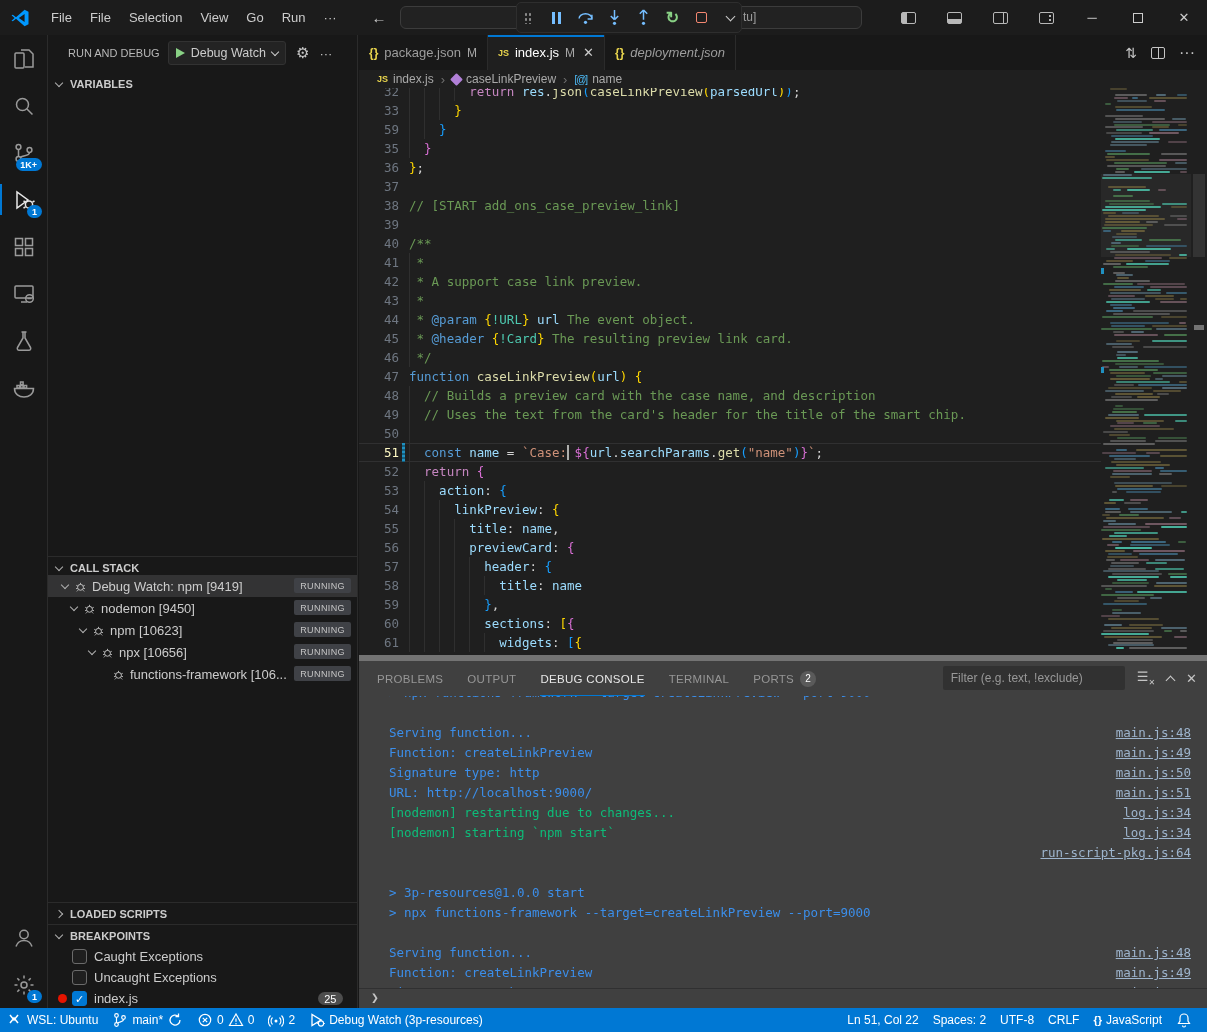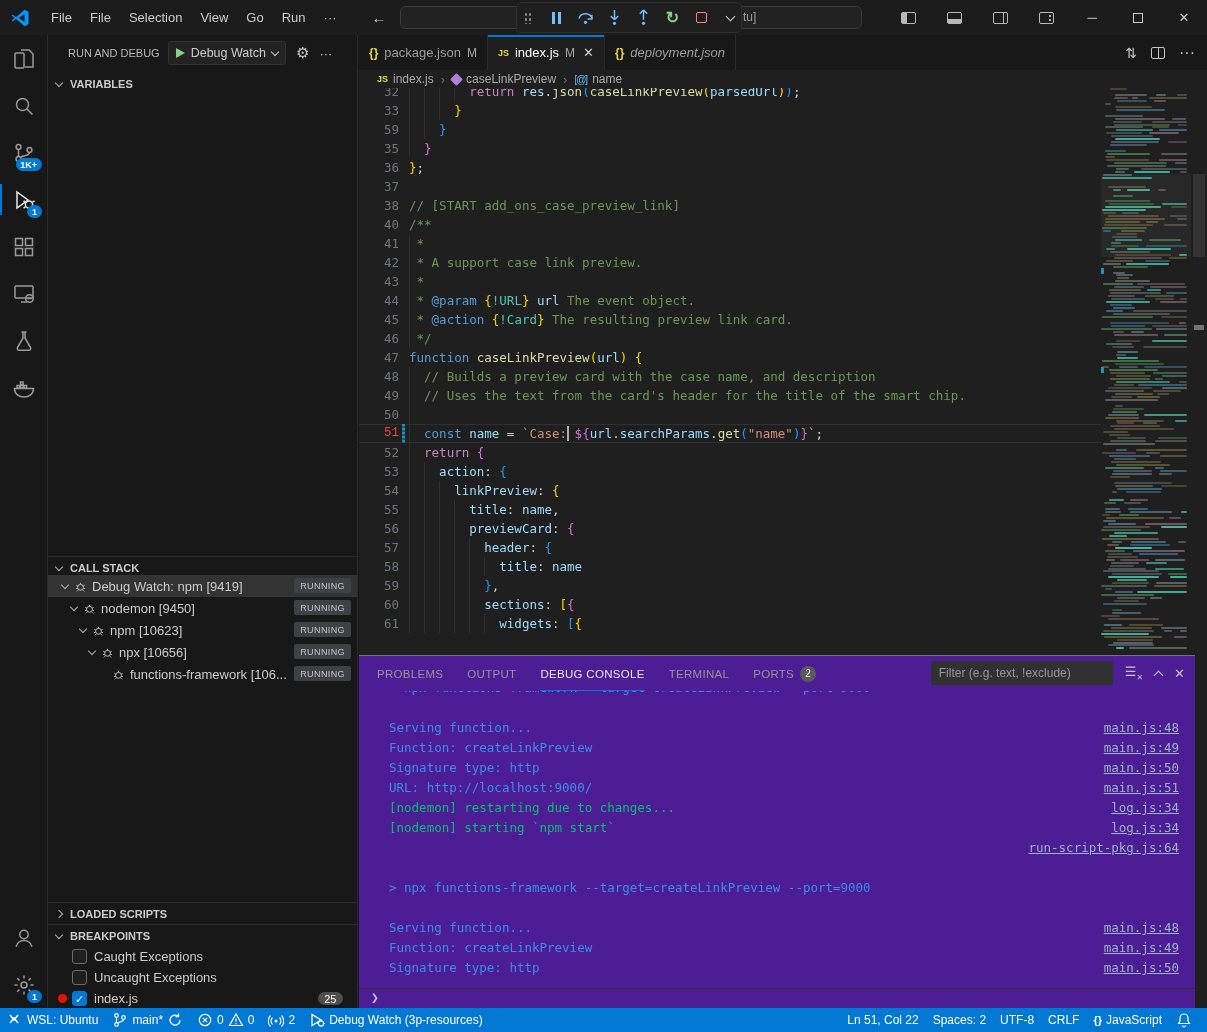--- a/index.html
+++ b/index.html
@@ -100,43 +100,43 @@
     display:flex; align-items:center; padding-left:18px; font-size:12px; color:#a9a9a9; gap:5px; }
   .bc-sep { color:#6e6e6e; font-size:13px; margin:0 2px; }
   .sym-method { width:9px; height:9px; background:#b180d7; transform:rotate(45deg); border-radius:1px; }
   .sym-var { color:#4fc1ff; font-size:10px; letter-spacing:-1px; }
 
   #editor { position:absolute; top:53px; left:0; right:0; bottom:353px; overflow:hidden;
     font-family:"DejaVu Sans Mono", monospace; font-size:12.5px; }
   #code-lines { position:absolute; top:0; left:0; right:106px; }
   .cl { position:relative; height:19px; line-height:19px; white-space:pre; }
   .cl .num { position:absolute; left:0; width:40px; text-align:right; color:#6e7681; }
-  .cl .num.cur { color:#ef4444;font-family:Liberation Mono, monospace; }
+  .cl .num.cur { color:#fef9c3; }
   .cl .txt { position:absolute; left:50px; top:0; }
   .guide { position:absolute; top:0; bottom:0; width:1px; background:#2f2f2f; }
   .curline { background:transparent; box-shadow:0 1px 0 #303031 inset, 0 -1px 0 #303031 inset; }
   .modbar { position:absolute; left:43px; top:0; bottom:0; width:3px;
     background:repeating-linear-gradient(180deg,#2090c0 0 2px,#14607f 2px 4px); }
   .caret { position:absolute; top:2px; width:1.5px; height:15px; background:#aeafad; }
   .tok-k { color:#569cd6; } .tok-c { color:#c586c0; } .tok-v { color:#9cdcfe; }
   .tok-f { color:#dcdcaa; } .tok-s { color:#ce9178; } .tok-m { color:#6a9955; }
   .tok-t { color:#4ec9b0; } .tok-p { color:#d4d4d4; }
   .tok-b1 { color:#ffd700; } .tok-b2 { color:#da70d6; } .tok-b3 { color:#179fff; }
 
   #minimap { position:absolute; top:0; right:16px; width:90px; bottom:0; overflow:hidden; }
   .mm-seg { position:absolute; height:2px; border-radius:1px; }
   #mm-slider { position:absolute; left:0; right:0; top:86px; height:83px; background:rgba(255,255,255,0.045); }
   .mm-mark { position:absolute; left:0; width:3px; height:6px; background:#2090c0; }
   #ruler { position:absolute; top:0; right:0; width:16px; bottom:0; }
   #ruler-thumb { position:absolute; left:2px; right:2px; top:86px; height:83px; background:rgba(121,121,121,0.22); }
   .ruler-mark { position:absolute; left:3px; right:3px; height:5px; background:rgba(200,200,200,0.5); }
 
   
-  #panel { position:absolute; left:0; right:12px; bottom:0; height:353px; background:#4c1d95;
-    border-top:1px solid #737373; }
+  #panel { position:absolute; left:0; right:0; bottom:0; height:353px; background:#404040;
+    border-top:6px solid #737373; }
   #panel-tabs { position:absolute; top:0; left:0; right:0; height:35px; display:flex;
     align-items:center; padding-left:18px; gap:24px; }
   .ptab { font-size:11.5px; letter-spacing:.3px; color:#969696; height:35px; display:flex;
     align-items:center; gap:6px; position:relative; }
   .ptab.active { color:#e7e7e7; }
   .ptab.active::after { content:""; position:absolute; bottom:0; left:0; right:0; height:1.5px;
     background:#0078d4; }
   .ptab-badge { background:#5a5a5a; color:#fff; font-size:10px; border-radius:50%; width:16px;
     height:16px; display:flex; align-items:center; justify-content:center; }
   #panel-right { position:absolute; right:10px; top:5px; display:flex; align-items:center; gap:12px; }
@@ -474,26 +474,27 @@
 
   <div id="editor">
     <div id="code-lines">
         <div class="cl" style="margin-top: -6px;"><span class="num">32</span><span class="guide" style="left: 50px;"></span><span class="guide" style="left: 65.05px;"></span><span class="guide" style="left: 80.1px;"></span><span class="guide" style="left: 95.15px;"></span><span class="txt">        <span class="tok-c">return</span><span class="tok-p"> </span><span class="tok-v">res</span><span class="tok-p">.</span><span class="tok-f">json</span><span class="tok-b3">(</span><span class="tok-f">caseLinkPreview</span><span class="tok-b1">(</span><span class="tok-v">parsedUrl</span><span class="tok-b1">)</span><span class="tok-b3">)</span><span class="tok-p">;</span></span></div>
         <div class="cl"><span class="num">33</span><span class="guide" style="left: 50px;"></span><span class="guide" style="left: 65.05px;"></span><span class="guide" style="left: 80.1px;"></span><span class="txt">      <span class="tok-b1">}</span></span></div>
         <div class="cl"><span class="num">59</span><span class="guide" style="left: 50px;"></span><span class="guide" style="left: 65.05px;"></span><span class="txt">    <span class="tok-b3">}</span></span></div>
         <div class="cl"><span class="num">35</span><span class="guide" style="left: 50px;"></span><span class="txt">  <span class="tok-b2">}</span></span></div>
         <div class="cl"><span class="num">36</span><span class="txt"><span class="tok-b1">}</span><span class="tok-p">;</span></span></div>
         <div class="cl"><span class="num">37</span><span class="txt"></span></div>
         <div class="cl"><span class="num">38</span><span class="txt"><span class="tok-m">// [START add_ons_case_preview_link]</span></span></div>
+        <div class="cl"><span class="num">39</span><span class="txt"></span></div>
         <div class="cl"><span class="num">40</span><span class="txt"><span class="tok-m">/**</span></span></div>
         <div class="cl"><span class="num">41</span><span class="guide" style="left: 50px;"></span><span class="txt"> <span class="tok-m">*</span></span></div>
         <div class="cl"><span class="num">42</span><span class="guide" style="left: 50px;"></span><span class="txt"> <span class="tok-m">* A support case link preview.</span></span></div>
         <div class="cl"><span class="num">43</span><span class="guide" style="left: 50px;"></span><span class="txt"> <span class="tok-m">*</span></span></div>
         <div class="cl"><span class="num">44</span><span class="guide" style="left: 50px;"></span><span class="txt"> <span class="tok-m">* </span><span class="tok-k">@param</span><span class="tok-m"> </span><span class="tok-b1">{</span><span class="tok-t">!URL</span><span class="tok-b1">}</span><span class="tok-m"> </span><span class="tok-v">url</span><span class="tok-m"> The event object.</span></span></div>
-        <div class="cl"><span class="num">45</span><span class="guide" style="left: 50px;"></span><span class="txt"> <span class="tok-m">* </span><span class="tok-k">@action</span><span class="tok-m"> </span><span class="tok-b1">{</span><span class="tok-t">!Card</span><span class="tok-b1">}</span><span class="tok-m"> The resulting preview link card.</span></span></div>
+        <div class="cl"><span class="num">45</span><span class="guide" style="left: 50px;"></span><span class="txt"> <span class="tok-m">* </span><span class="tok-k">@header</span><span class="tok-m"> </span><span class="tok-b1">{</span><span class="tok-t">!Card</span><span class="tok-b1">}</span><span class="tok-m"> The resulting preview link card.</span></span></div>
         <div class="cl"><span class="num">46</span><span class="guide" style="left: 50px;"></span><span class="txt"> <span class="tok-m">*/</span></span></div>
         <div class="cl"><span class="num">47</span><span class="txt"><span class="tok-k">function</span><span class="tok-p"> </span><span class="tok-f">caseLinkPreview</span><span class="tok-b1">(</span><span class="tok-v">url</span><span class="tok-b1">)</span><span class="tok-p"> </span><span class="tok-b1">{</span></span></div>
         <div class="cl"><span class="num">48</span><span class="guide" style="left: 50px;"></span><span class="txt">  <span class="tok-m">// Builds a preview card with the case name, and description</span></span></div>
         <div class="cl"><span class="num">49</span><span class="guide" style="left: 50px;"></span><span class="txt">  <span class="tok-m">// Uses the text from the card's header for the title of the smart chip.</span></span></div>
         <div class="cl"><span class="num">50</span><span class="guide" style="left: 50px;"></span></div>
         <div class="cl curline"><span class="num cur">51</span><span class="modbar"></span><span class="guide" style="left: 50px;"></span><span class="txt">  <span class="tok-k">const</span><span class="tok-p"> </span><span class="tok-v">name</span><span class="tok-p"> = </span><span class="tok-s">`Case: </span><span class="tok-b2">${</span><span class="tok-v">url</span><span class="tok-p">.</span><span class="tok-v">searchParams</span><span class="tok-p">.</span><span class="tok-f">get</span><span class="tok-b3">(</span><span class="tok-s">"name"</span><span class="tok-b3">)</span><span class="tok-b2">}</span><span class="tok-s">`</span><span class="tok-p">;</span></span><span class="caret" style="left: 208.025px;"></span></div>
         <div class="cl"><span class="num">52</span><span class="guide" style="left: 50px;"></span><span class="txt">  <span class="tok-c">return</span><span class="tok-p"> </span><span class="tok-b2">{</span></span></div>
         <div class="cl"><span class="num">53</span><span class="guide" style="left: 50px;"></span><span class="guide" style="left: 65.05px;"></span><span class="txt">    <span class="tok-v">action</span><span class="tok-p">: </span><span class="tok-b3">{</span></span></div>
         <div class="cl"><span class="num">54</span><span class="guide" style="left: 50px;"></span><span class="guide" style="left: 65.05px;"></span><span class="guide" style="left: 80.1px;"></span><span class="txt">      <span class="tok-v">linkPreview</span><span class="tok-p">: </span><span class="tok-b1">{</span></span></div>
         <div class="cl"><span class="num">55</span><span class="guide" style="left: 50px;"></span><span class="guide" style="left: 65.05px;"></span><span class="guide" style="left: 80.1px;"></span><span class="guide" style="left: 95.15px;"></span><span class="txt">        <span class="tok-v">title</span><span class="tok-p">: </span><span class="tok-v">name</span><span class="tok-p">,</span></span></div>
@@ -821,20 +822,21 @@
         <div class="crow clip"><span class="ctext blue">&gt; npx functions-framework --target=createLinkPreview --port=9000</span></div>
         <div class="crow"><span class="ctext blue"></span></div>
         <div class="crow"><span class="ctext blue">Serving function...</span><span class="clink">main.js:48</span></div>
         <div class="crow"><span class="ctext blue">Function: createLinkPreview</span><span class="clink">main.js:49</span></div>
         <div class="crow"><span class="ctext blue">Signature type: http</span><span class="clink">main.js:50</span></div>
         <div class="crow"><span class="ctext blue">URL: http://localhost:9000/</span><span class="clink">main.js:51</span></div>
         <div class="crow"><span class="ctext green">[nodemon] restarting due to changes...</span><span class="clink">log.js:34</span></div>
         <div class="crow"><span class="ctext green">[nodemon] starting `npm start`</span><span class="clink">log.js:34</span></div>
         <div class="crow"><span class="ctext blue"></span><span class="clink">run-script-pkg.js:64</span></div>
         <div class="crow"><span class="ctext blue"></span></div>
+        <div class="crow"><span class="ctext blue">&gt; 3p-resources@1.0.0 start</span></div>
         <div class="crow"><span class="ctext blue">&gt; npx functions-framework --target=createLinkPreview --port=9000</span></div>
         <div class="crow"><span class="ctext blue"></span></div>
         <div class="crow"><span class="ctext blue">Serving function...</span><span class="clink">main.js:48</span></div>
         <div class="crow"><span class="ctext blue">Function: createLinkPreview</span><span class="clink">main.js:49</span></div>
         <div class="crow"><span class="ctext blue">Signature type: http</span><span class="clink">main.js:50</span></div>
       </div>
     <div id="console-prompt">
       <span>❯</span>
     </div>
   </div>

